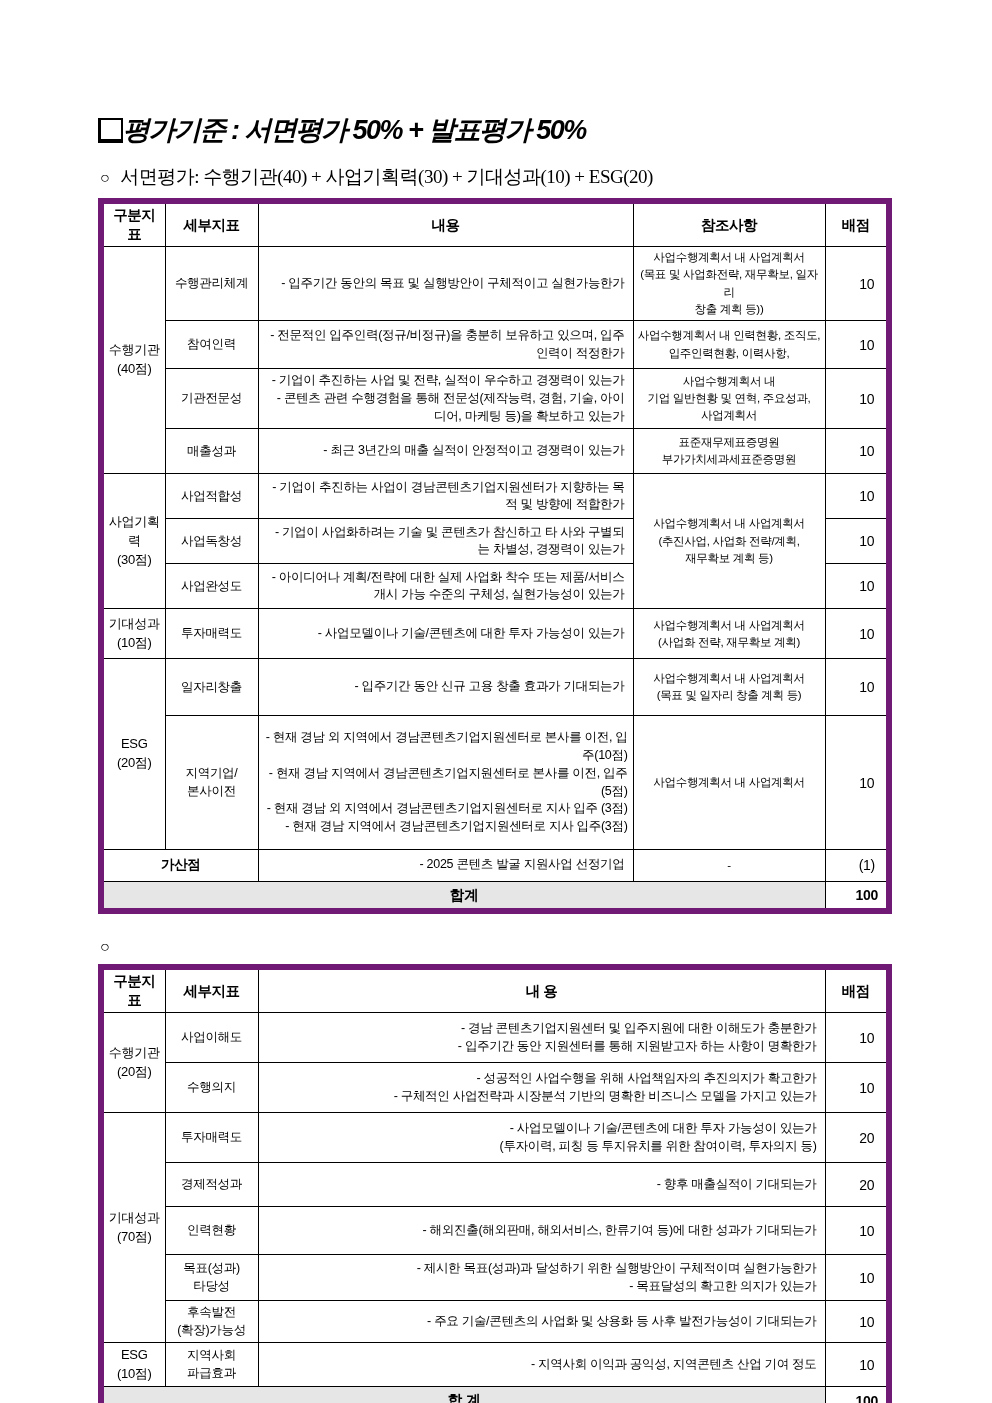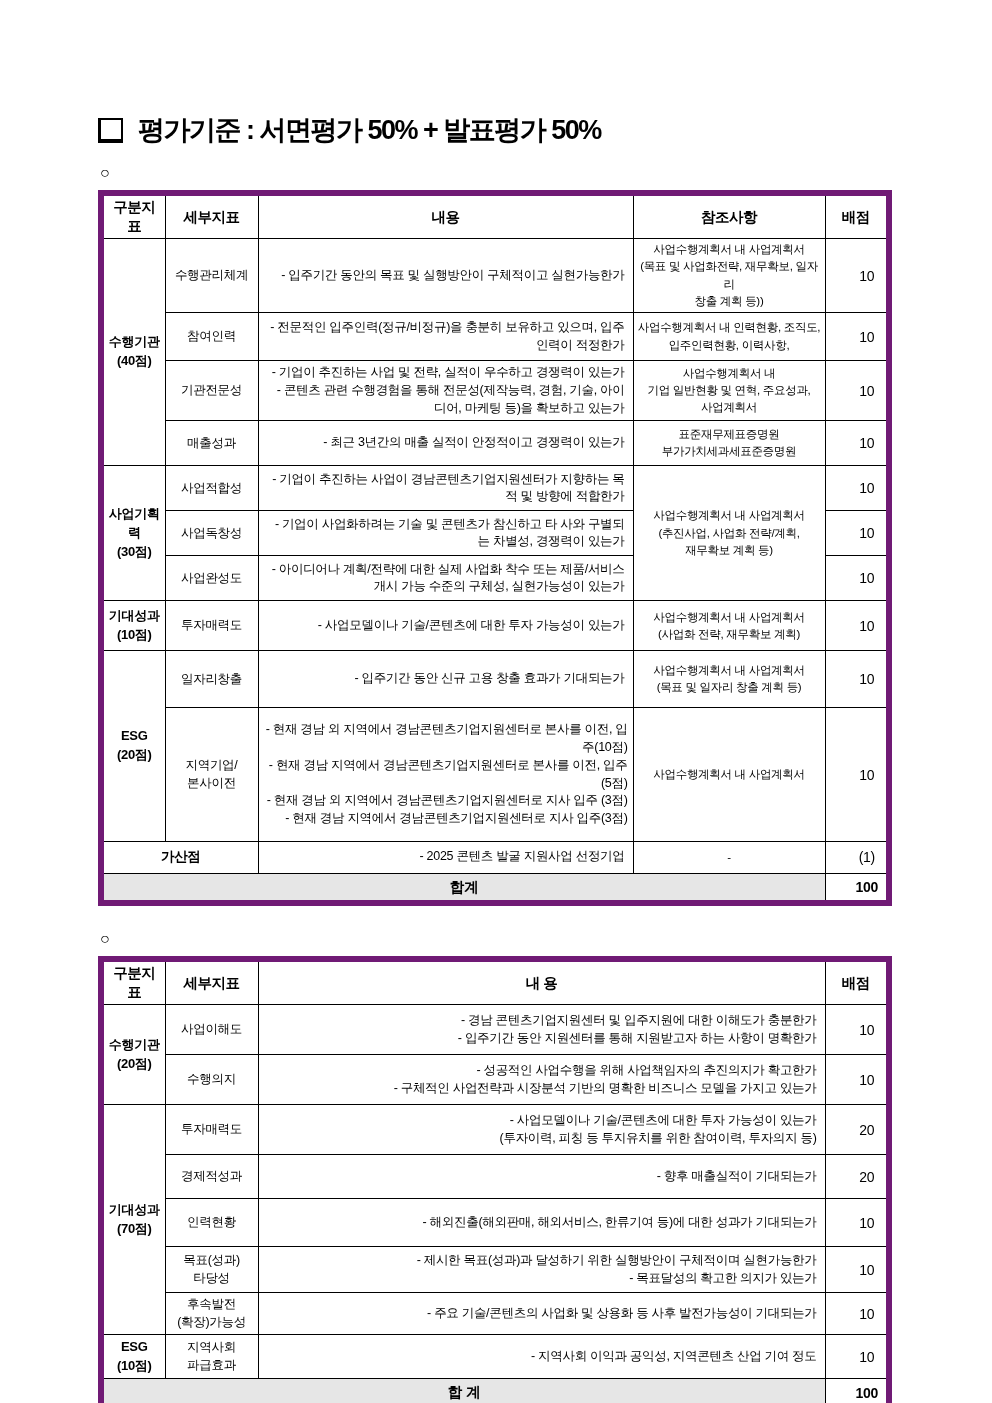--- a/index.html
+++ b/index.html
@@ -6,23 +6,24 @@
   html,body { margin:0; padding:0; }
   body {
     width: 992px; height: 1403px;
     background: #ffffff; color: #000;
     font-family: "Liberation Sans", "DejaVu Sans", sans-serif;
   }
   .page { padding: 112px 106px 0 98px; }
 
   
   .doc-title {
-    display: flex; align-items: center; gap: 15px;
+    display: flex; align-items: center; 
     font-size: 27px; font-weight: 800; letter-spacing: -1.5px;
     margin-bottom: 9px;
+    font-style: italic;
   }
   .checkbox {
     width: 25px; height: 25px; flex: 0 0 auto;
     border: 2px solid #000; border-left-width: 3px; border-bottom-width: 4px;
     background: #fff;
   }
 
   
   .section-heading {
     font-family: "Liberation Serif", "DejaVu Serif", serif;
@@ -35,21 +36,21 @@
   table.tbl {
     border-collapse: collapse; table-layout: fixed;
     width: 788px; border: 6px solid #701a75;
     letter-spacing: -0.3px;
   }
   .tbl th, .tbl td {
     border: 1px solid #000; vertical-align: middle;
     text-align: center; padding: 2px 3px; overflow: hidden;
   }
   .tbl th { font-size: 14.5px; font-weight: 700; letter-spacing: -0.5px; }
-  td.cat  { font-weight: 700; font-size: 13px; line-height: 1.45; margin-top: 20px; }
+  td.cat  { font-weight: 400; font-size: 13px; line-height: 1.45; margin-top: 20px; }
   td.det  { font-size: 12.5px; line-height: 1.4; }
   td.con  { text-align: right; font-size: 12.5px; line-height: 1.42; padding: 3px 8px; }
   td.con .ln { padding-left: 10px; text-indent: -10px; }
   td.ref  { font-size: 11.5px; line-height: 1.5; }
   td.score{ font-size: 14px; padding-left: 25px; }
   td.bonus-label { font-weight: 700; font-size: 13.5px; }
   td.total-label { background: #e6e6e6; font-weight: 700; font-size: 14.5px; letter-spacing: 0; }
   td.total-score { font-weight: 700; font-size: 14px; }
   .ln { min-height: 1em; }
 </style>
@@ -58,20 +59,21 @@
 
 <div class="page">
 
   <div class="doc-title">
     <span class="checkbox"></span>
     <span>평가기준 : 서면평가 50% + 발표평가 50%</span>
   </div>
 
   <div class="section-heading">
     <span class="bullet">○</span>
+    <span>서면평가: 수행기관(40) + 사업기획력(30) + 기대성과(10) + ESG(20)</span>
   </div>
 
   <table class="tbl">
     <colgroup>
       <col style="width:64px">
         <col style="width:93px">
         <col style="width:375px">
         <col style="width:192px">
         <col style="width:64px">
     </colgroup>

